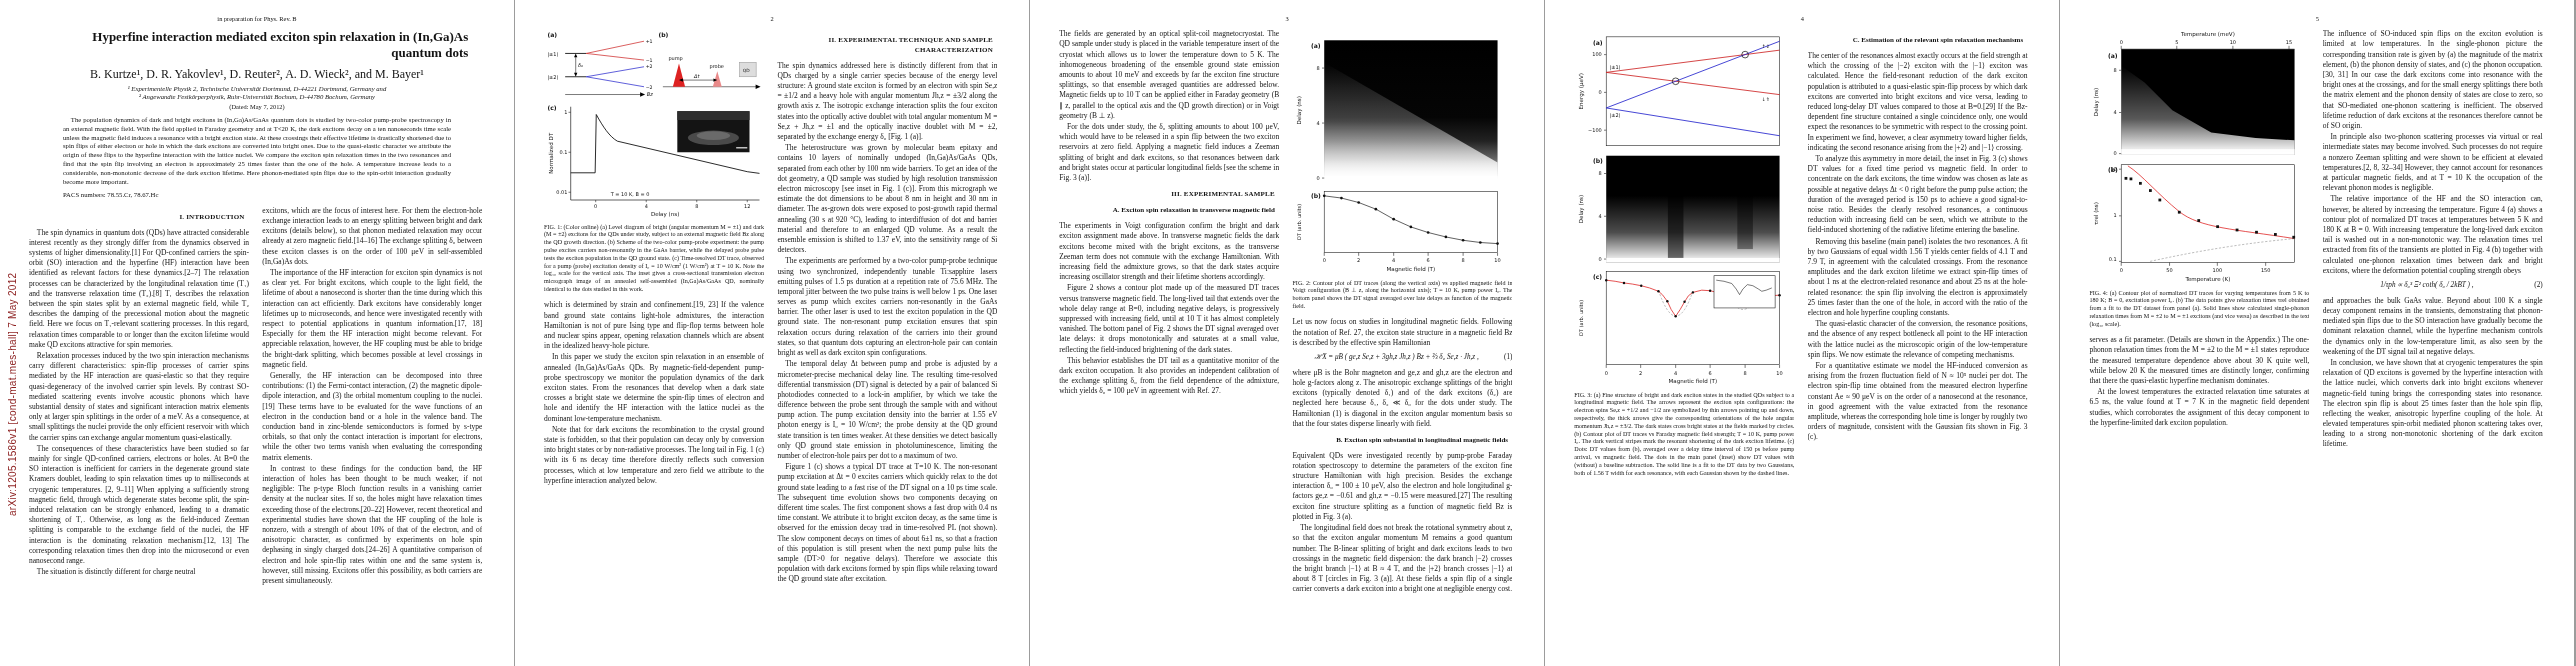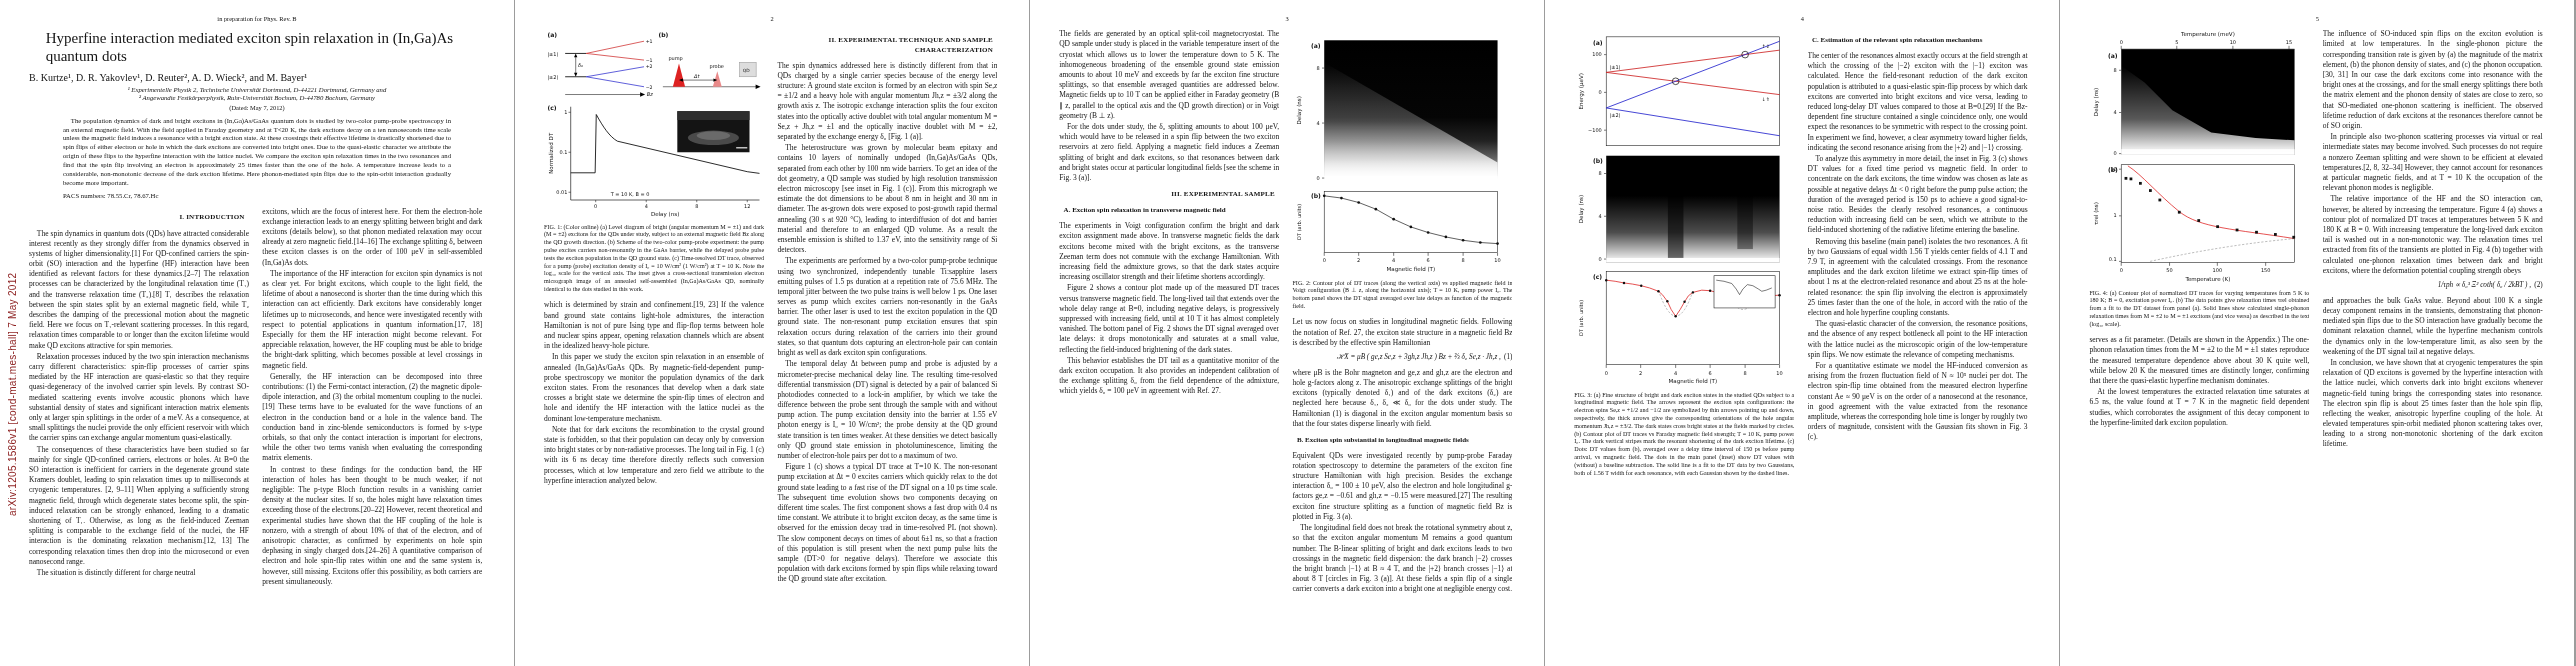--- a/index.html
+++ b/index.html
@@ -2,38 +2,38 @@
 <html style="font-size:9px"><head>
 <meta charset="utf-8">
 <style>
   html,body{margin:0;padding:0;background:#9c9c9c;}
   .canvas{position:relative;width:2576px;height:667px;display:flex;gap:1.1px;background:#9c9c9c;overflow:hidden;}
   .page{flex:0 0 auto;width:514px;height:667px;background:#ffffff;box-sizing:border-box;
         padding:14.5px 29px 16.7px;font-family:"Liberation Serif",serif;color:#141414;position:relative;}
   .stamp{position:absolute;left:6.7px;top:516px;transform:rotate(-90deg);transform-origin:left top;
          font-family:"Liberation Sans",sans-serif;font-size:10px;color:#8b1d1d;letter-spacing:0.3px;white-space:nowrap;z-index:5;}
   .runhead{text-align:center;font-size:6.4px;margin:0 0 7.8px;}
-  .title{font-size:15px;font-weight:normal;text-align:left;margin:6.7px 16.7px 6.7px;line-height:1.2;}
-  .authors{text-align:left;font-size:10px;margin:2.2px 0 3.3px;}
+  .title{font-size:13px;font-weight:bold;text-align:right;margin:6.7px 16.7px 6.7px;line-height:1.2;}
+  .authors{text-align:center;font-size:12px;margin:2.2px 0 3.3px;}
   .affil{text-align:center;font-size:6.7px;font-style:italic;margin:0.6px 0;}
   .dated{text-align:center;font-size:6.4px;margin:3.3px 0 5.6px;}
   .abstract{font-size:6.7px;line-height:1.32;text-align:justify;margin:2.2px 34px 4.4px;text-indent:7.8px;}
   .pacs{font-size:6.7px;margin:2.2px 34px 7.8px;}
   .cols{display:flex;gap:13.3px;}
   .col{width:220px;box-sizing:border-box;text-align:justify;font-size:7.5px;line-height:1.36;overflow:hidden;}
   .colP1{height:434px;}
   .colT{height:611px;}
   .col p{margin:0 0 1.1px;text-indent:7.8px;}
   .col p.noind{text-indent:0;}
   h4.sec{font-size:7px;font-weight:bold;text-align:right;margin:6.7px 4.4px 5.6px;letter-spacing:0.2px;}
-  h5.sub{font-size:7px;font-weight:bold;text-align:left;margin:6.7px 4.4px 5.6px;}
+  h5.sub{font-size:7px;font-weight:bold;text-align:right;margin:6.7px 4.4px 5.6px;}
   .figure{margin:0 0 3.3px;}
   .caption{font-size:6.1px;line-height:1.28;text-align:justify;margin:3.3px 0 6.7px;}
   .eq{display:flex;align-items:center;gap:3.3px;margin:5px 0;}
-  .eqbody{flex:1;text-align:right;font-style:italic;font-size:7.2px;}
+  .eqbody{flex:1;text-align:center;font-style:italic;font-size:7.2px;}
   .eqnum{font-size:7.2px;}
   svg text{font-family:"DejaVu Sans",sans-serif;fill:#111;}
   svg{display:block;}
 </style>
 </head>
 <body>
 
 <div class="canvas">
   <div class="stamp">arXiv:1205.1586v1  [cond-mat.mes-hall]  7 May 2012</div>
 

